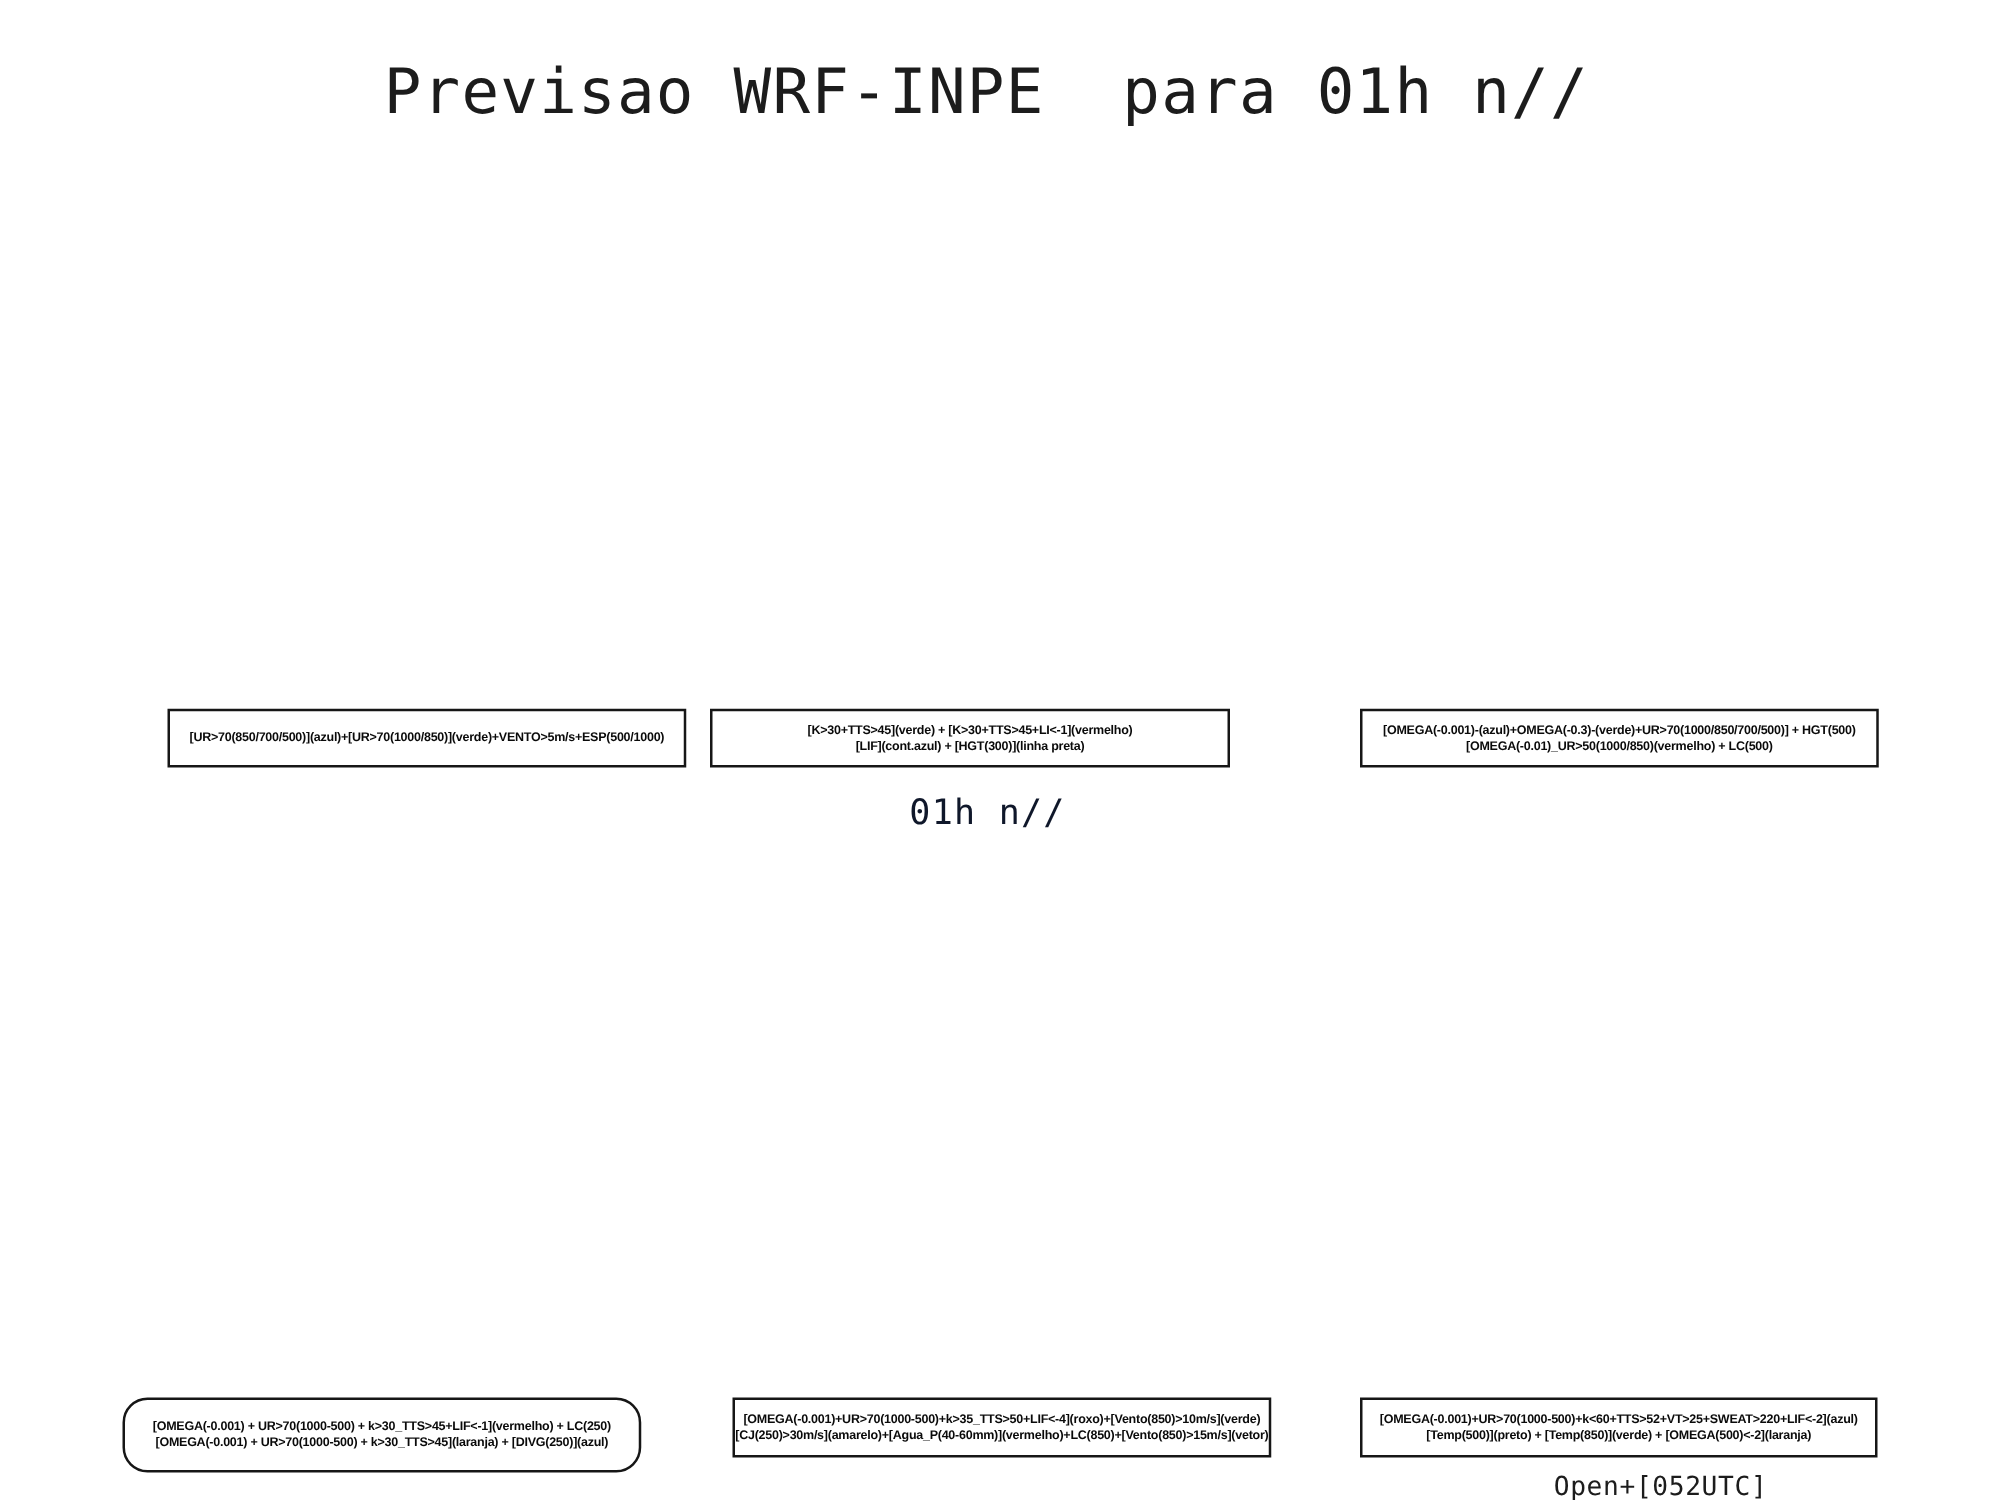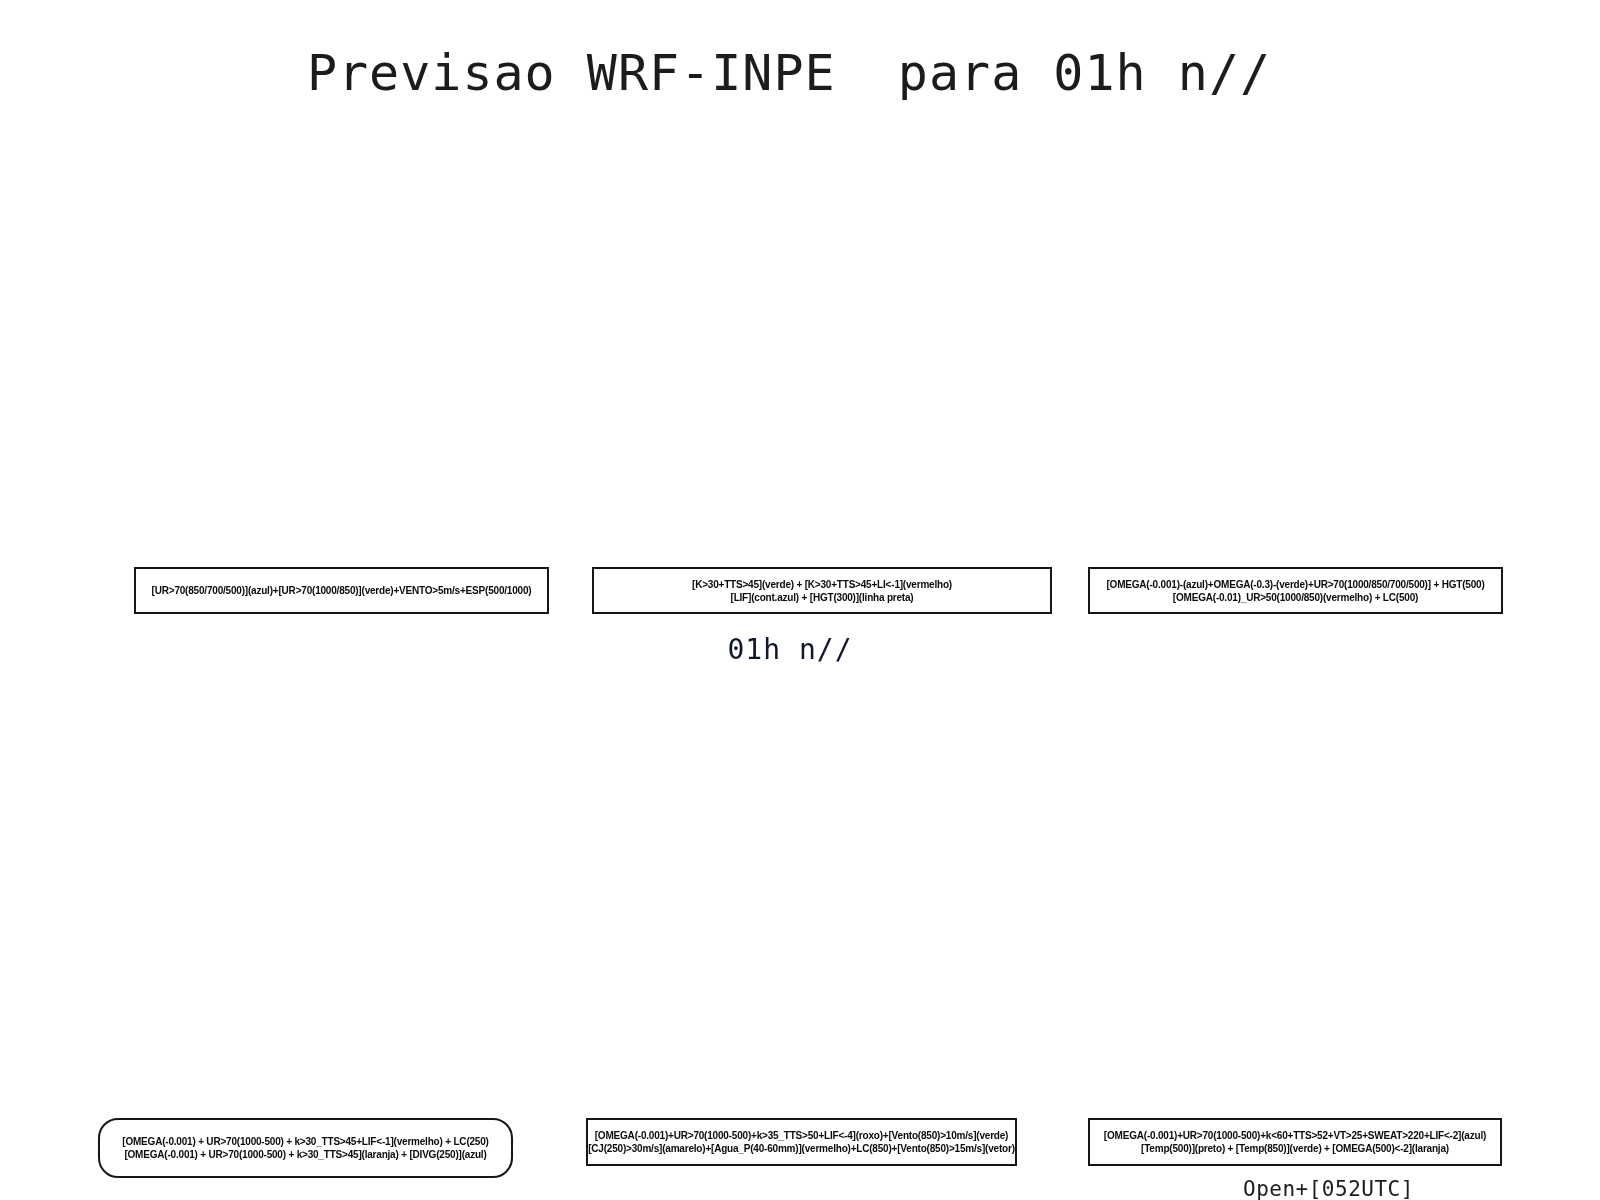--- a/index.html
+++ b/index.html
@@ -71,21 +71,21 @@
     font-family: "Liberation Sans", sans-serif;
     font-weight: bold;
     font-size: 10px;
     line-height: 13px;
     letter-spacing: -0.2px;
     white-space: nowrap;
     color: #0a0a0a;
   }
   
   .box-tl { left: 98px;  top: 567px; width: 415px; height: 47px; margin-left: 36px; }
-  .box-tm { left: 592px; top: 567px; width: 460px; height: 47px; }
+  .box-tm { left: 568px; top: 567px; width: 416px; height: 47px; }
   .box-tr { left: 1088px; top: 567px; width: 415px; height: 47px; }
   
   .box-bl { left: 98px;  top: 1118px; width: 415px; height: 60px; border-radius: 20px; }
   .box-bm { left: 586px; top: 1118px; width: 431px; height: 48px; }
   .box-br { left: 1088px; top: 1118px; width: 414px; height: 48px; }
 </style>
 </head>
 <body>
 
 <div class="page-title">Previsao WRF-INPE  para 01h n//</div>

